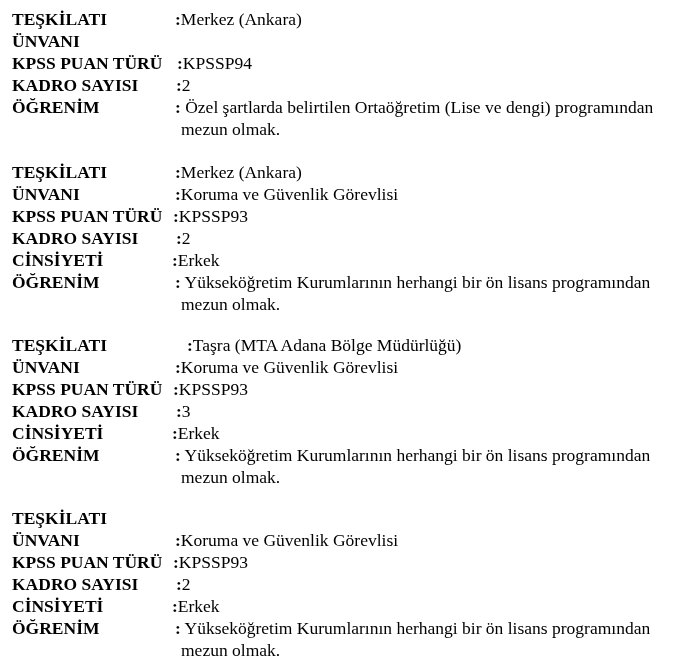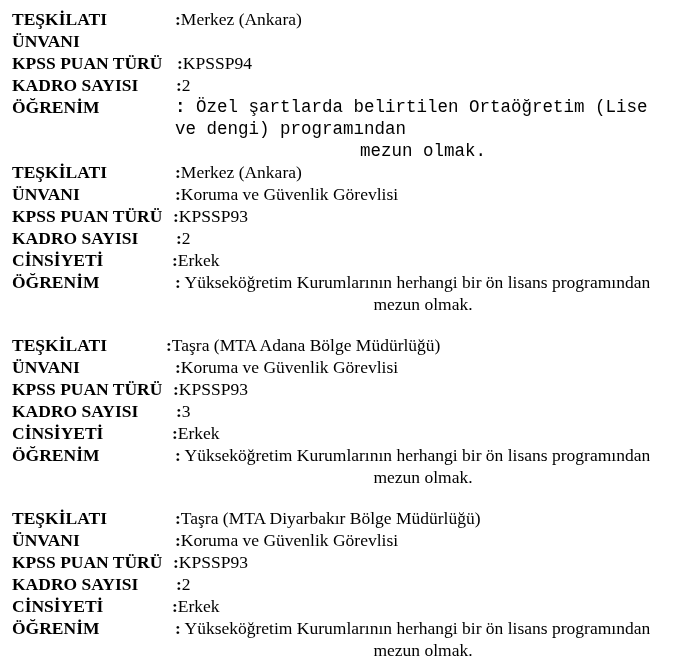--- a/index.html
+++ b/index.html
@@ -6,21 +6,21 @@
   body { width:677px; height:672px; overflow:hidden; position:relative;
          font-family:"Liberation Serif", "DejaVu Serif", serif; color:#000; font-size:17.5px; }
   .block { position:absolute; left:12px; width:660px; }
   .row { position:relative; height:22px; line-height:22px; white-space:nowrap; }
   .lbl { position:absolute; left:0; font-weight:bold; }
   .val { position:absolute; white-space:nowrap; }
   .colon { font-weight:bold; }
   .b { font-weight:normal; }
   .row.tall { height:44px; }
   .val.wrap { white-space:normal; width:490px; }
-  .val.wrap .line2 { display:block; padding-left:6px;text-align:center; }
+  .val.wrap .line2 { display:block; padding-left:6px; }
 </style>
 </head>
 <body>
 
 <div class="block" style="top:8px;">
   <div class="row">
     <span class="lbl">TEŞKİLATI</span>
     <span class="val" style="left:163px;"><span class="colon">:</span><span>Merkez </span><span class="b">(Ankara)</span></span>
   </div>
   <div class="row">
@@ -29,21 +29,21 @@
   <div class="row">
     <span class="lbl">KPSS PUAN TÜRÜ</span>
     <span class="val" style="left:165px;"><span class="colon">:</span><span>KPSSP94</span></span>
   </div>
   <div class="row">
     <span class="lbl">KADRO SAYISI</span>
     <span class="val" style="left:164px;"><span class="colon">:</span><span>2</span></span>
   </div>
   <div class="row tall">
     <span class="lbl">ÖĞRENİM</span>
-    <span class="val wrap" style="left:163px;font-family:Liberation Mono, monospace;"><span class="colon">:</span><span> Özel şartlarda belirtilen Ortaöğretim (Lise ve dengi) programından</span><span class="line2">mezun olmak.</span></span>
+    <span class="val wrap" style="left:163px;"><span class="colon">:</span><span> Özel şartlarda belirtilen Ortaöğretim (Lise ve dengi) programından</span><span class="line2">mezun olmak.</span></span>
   </div>
 </div>
 
 <div class="block" style="top:161px;">
   <div class="row">
     <span class="lbl">TEŞKİLATI</span>
     <span class="val" style="left:163px;"><span class="colon">:</span><span>Merkez </span><span class="b">(Ankara)</span></span>
   </div>
   <div class="row">
     <span class="lbl">ÜNVANI</span>
@@ -63,21 +63,21 @@
   </div>
   <div class="row tall">
     <span class="lbl">ÖĞRENİM</span>
     <span class="val wrap" style="left:163px;"><span class="colon">:</span><span> Yükseköğretim Kurumlarının herhangi bir ön lisans programından</span><span class="line2">mezun olmak.</span></span>
   </div>
 </div>
 
 <div class="block" style="top:334px;">
   <div class="row">
     <span class="lbl">TEŞKİLATI</span>
-    <span class="val" style="left:154px;"><span class="colon">:</span><span>Taşra </span><span class="b">(MTA Adana Bölge Müdürlüğü)</span></span>
+    <span class="val" style="left:175px;"><span class="colon">:</span><span>Taşra </span><span class="b">(MTA Adana Bölge Müdürlüğü)</span></span>
   </div>
   <div class="row">
     <span class="lbl">ÜNVANI</span>
     <span class="val" style="left:163px;"><span class="colon">:</span><span>Koruma ve Güvenlik Görevlisi</span></span>
   </div>
   <div class="row">
     <span class="lbl">KPSS PUAN TÜRÜ</span>
     <span class="val" style="left:161px;"><span class="colon">:</span><span>KPSSP93</span></span>
   </div>
   <div class="row">
@@ -90,21 +90,20 @@
   </div>
   <div class="row tall">
     <span class="lbl">ÖĞRENİM</span>
     <span class="val wrap" style="left:163px;"><span class="colon">:</span><span> Yükseköğretim Kurumlarının herhangi bir ön lisans programından</span><span class="line2">mezun olmak.</span></span>
   </div>
 </div>
 
 <div class="block" style="top:507px;">
   <div class="row">
     <span class="lbl">TEŞKİLATI</span>
-    <span class="val" style="left:163px;"><span class="colon">:</span><span>Taşra </span><span class="b">(MTA Diyarbakır Bölge Müdürlüğü)</span></span>
   </div>
   <div class="row">
     <span class="lbl">ÜNVANI</span>
     <span class="val" style="left:163px;"><span class="colon">:</span><span>Koruma ve Güvenlik Görevlisi</span></span>
   </div>
   <div class="row">
     <span class="lbl">KPSS PUAN TÜRÜ</span>
     <span class="val" style="left:161px;"><span class="colon">:</span><span>KPSSP93</span></span>
   </div>
   <div class="row">

